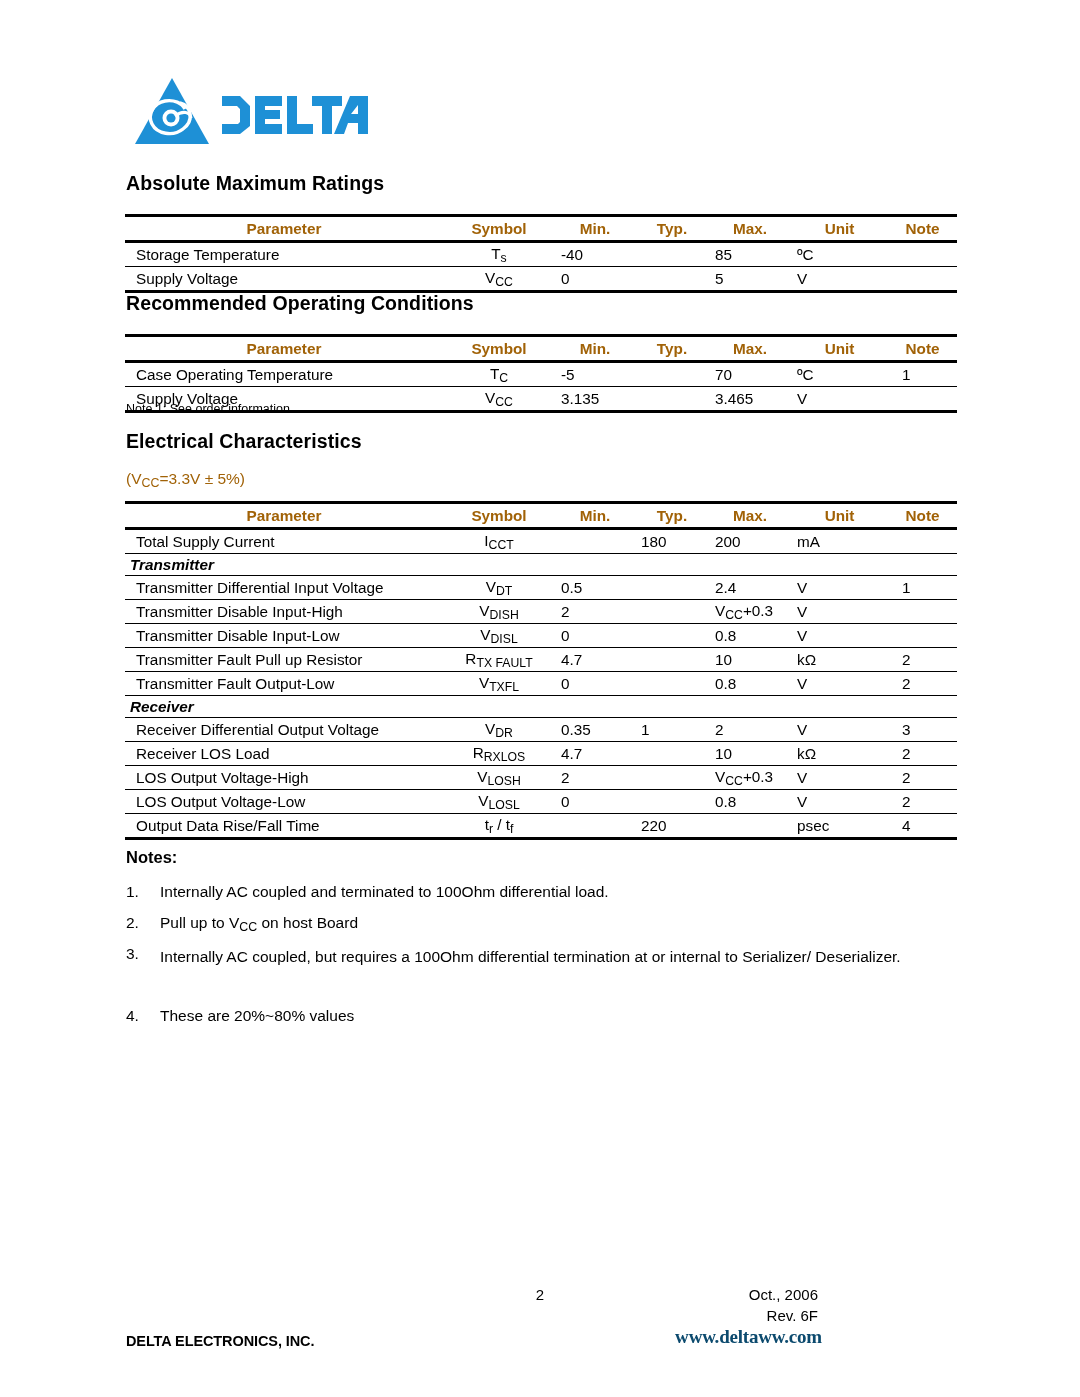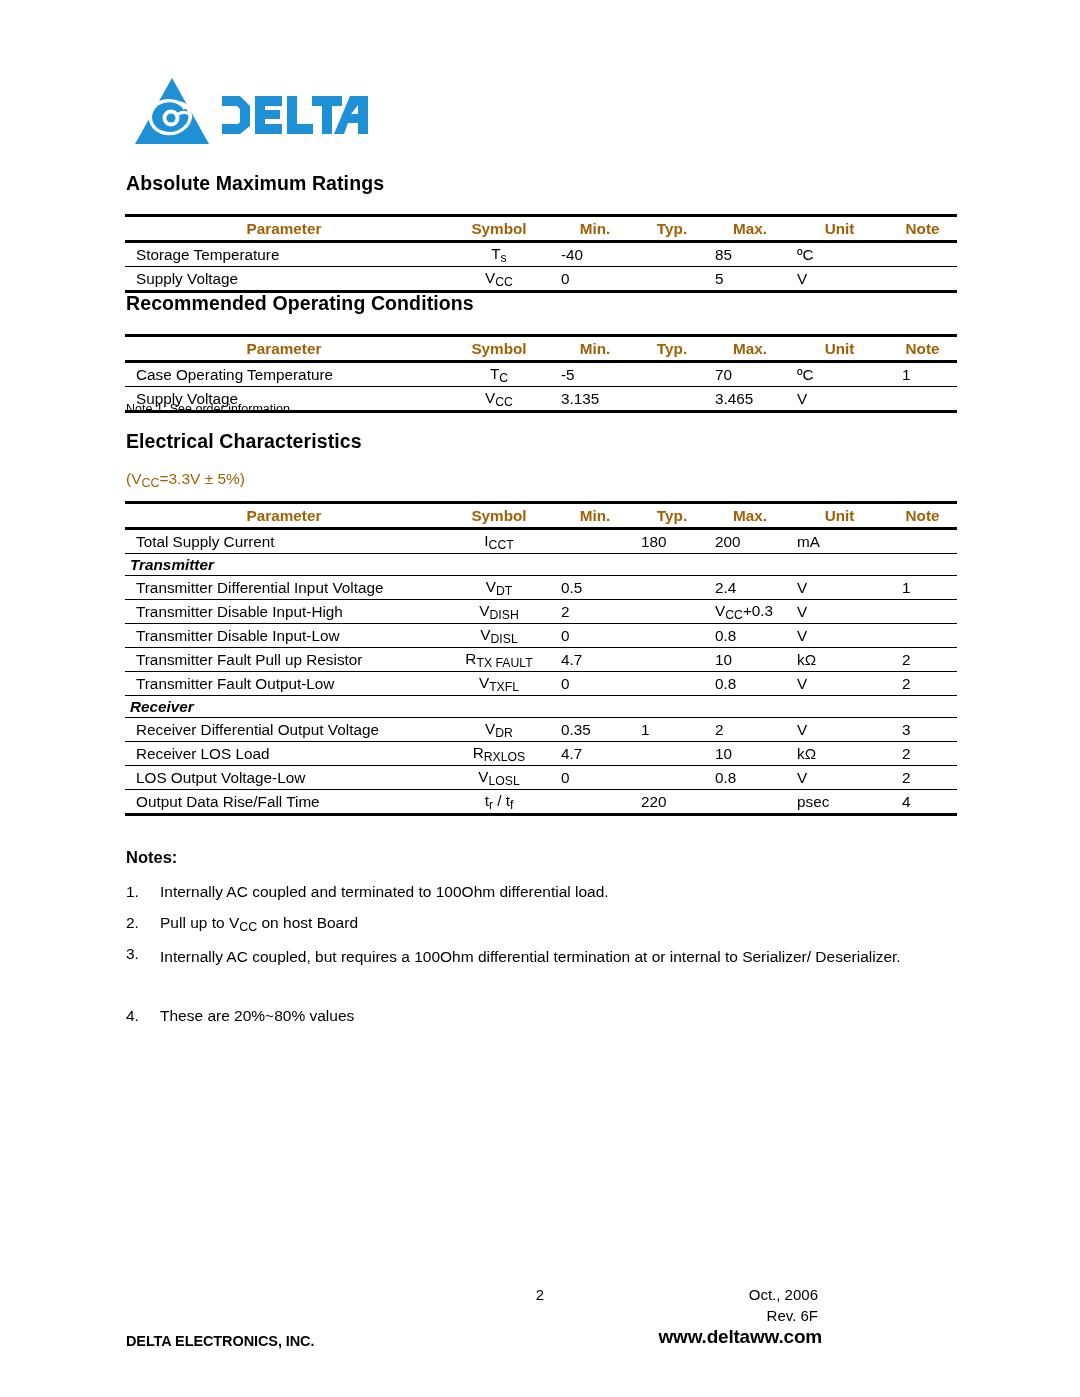--- a/index.html
+++ b/index.html
@@ -174,22 +174,23 @@
     font-size: 14.5px;
     font-weight: bold;
     letter-spacing: -0.1px;
   }
   .foot-url {
     position: absolute;
     right: 118px;
     top: 1326px;
     font-size: 19px;
     font-weight: bold;
-    color: #000000;
+    color: #0c4a6e;
     letter-spacing: -0.2px;
+    font-family: Liberation Serif, serif;
   }
 </style>
 </head>
 <body>
 
 <div class="page">
 
   <div class="logo-block">
     <svg class="logo-mark" viewBox="0 0 76 70">
       <polygon points="38,2 75,68 1,68" fill="#1e90d6"></polygon>
@@ -409,20 +410,29 @@
     <tr class="drow">
       <td class="c-param">Receiver LOS Load</td>
       <td class="c-sym"><span>R</span><sub class="sc">RXLOS</sub></td>
       <td class="c-val">4.7</td>
       <td class="c-val"></td>
       <td class="c-val">10</td>
       <td class="c-unit">kΩ</td>
       <td class="c-note">2</td>
     </tr>
 
+    <tr class="drow">
+      <td class="c-param">LOS Output Voltage-High</td>
+      <td class="c-sym"><span>V</span><sub class="sc">LOSH</sub></td>
+      <td class="c-val">2</td>
+      <td class="c-val"></td>
+      <td class="c-val"><span>V</span><sub class="sc">CC</sub><span>+0.3</span></td>
+      <td class="c-unit">V</td>
+      <td class="c-note">2</td>
+    </tr>
 
     <tr class="drow">
       <td class="c-param">LOS Output Voltage-Low</td>
       <td class="c-sym"><span>V</span><sub class="sc">LOSL</sub></td>
       <td class="c-val">0</td>
       <td class="c-val"></td>
       <td class="c-val">0.8</td>
       <td class="c-unit">V</td>
       <td class="c-note">2</td>
     </tr>

